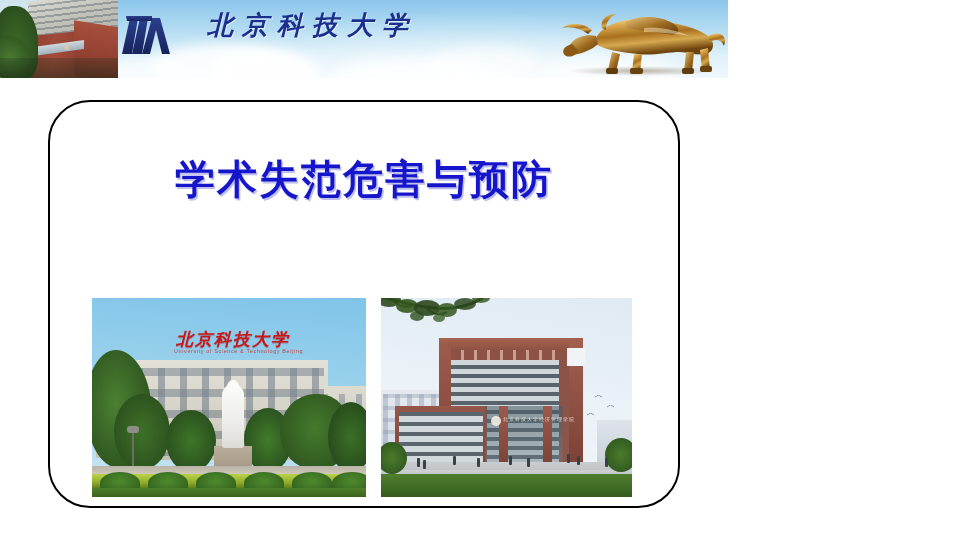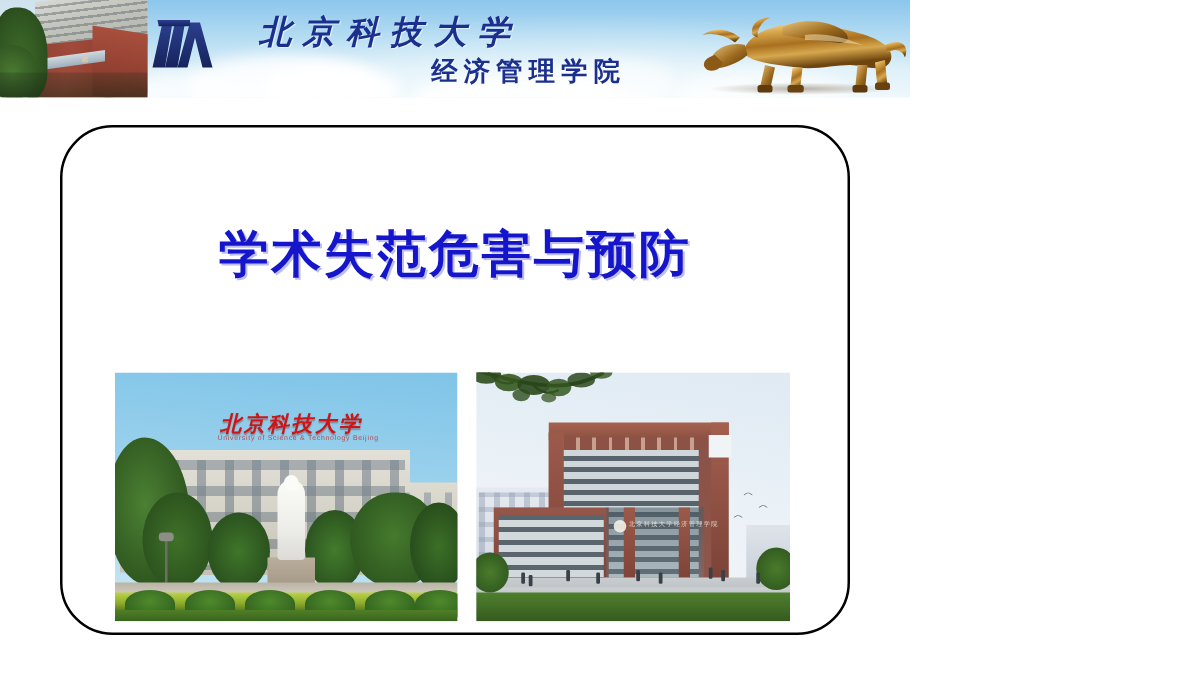--- a/index.html
+++ b/index.html
@@ -99,21 +99,20 @@
     position:absolute;left:48px;top:152px;width:632px;
     text-align:center;
     font-family:"DejaVu Sans","Liberation Sans",sans-serif;
     font-size:40px;font-weight:700;
     color:#1515cc;
     letter-spacing:2px;
     text-shadow:
       1.6px 1.6px 0 rgba(180,180,235,.85),
       -0.8px -0.8px 0 rgba(255,255,255,.9);
     white-space:nowrap;
-    margin-top:24px;
   }
 
   
   .photo{position:absolute;overflow:hidden;}
   .photo-left{left:92px;top:298px;width:274px;height:199px;}
   .photo-right{left:381px;top:298px;width:251px;height:199px;}
 
   
   .pl-sky{position:absolute;inset:0;background:linear-gradient(185deg,#7fc4e8 0%,#a4d6ee 55%,#cfe8f4 100%);}
   .pl-bldg{position:absolute;left:40px;top:62px;width:196px;height:100px;
@@ -261,21 +260,20 @@
       </defs>
       <path d="M4 42 L12 6 L20 6 L14 42 Z" fill="url(#lg)"></path>
       <path d="M14 42 L22 6 L30 6 L24 42 Z" fill="url(#lg)"></path>
       <path d="M34 6 L42 6 L52 42 L44 42 L38 18 L32 42 L24 42 Z" fill="url(#lg)"></path>
       <path d="M8 4 L34 4 L34 9 L9 9 Z" fill="url(#lg)"></path>
       <path d="M30 26 L46 26 L47 31 L29 31 Z" fill="#ffffff" opacity="0.0"></path>
     </svg>
   </div>
 
   <div class="banner-title-cn">北京科技大学</div>
-  <div class="banner-title-sub">经济管理学院</div>
 
   <div class="bull-shadow"></div>
   <div class="bull">
     <svg width="184" height="76" viewBox="0 0 184 76">
       <defs>
         <linearGradient id="gold" x1="0" y1="0" x2="0.3" y2="1">
           <stop offset="0%" stop-color="#f6e1a6"></stop>
           <stop offset="22%" stop-color="#d9a94e"></stop>
           <stop offset="50%" stop-color="#a9701f"></stop>
           <stop offset="72%" stop-color="#d6a84e"></stop>

